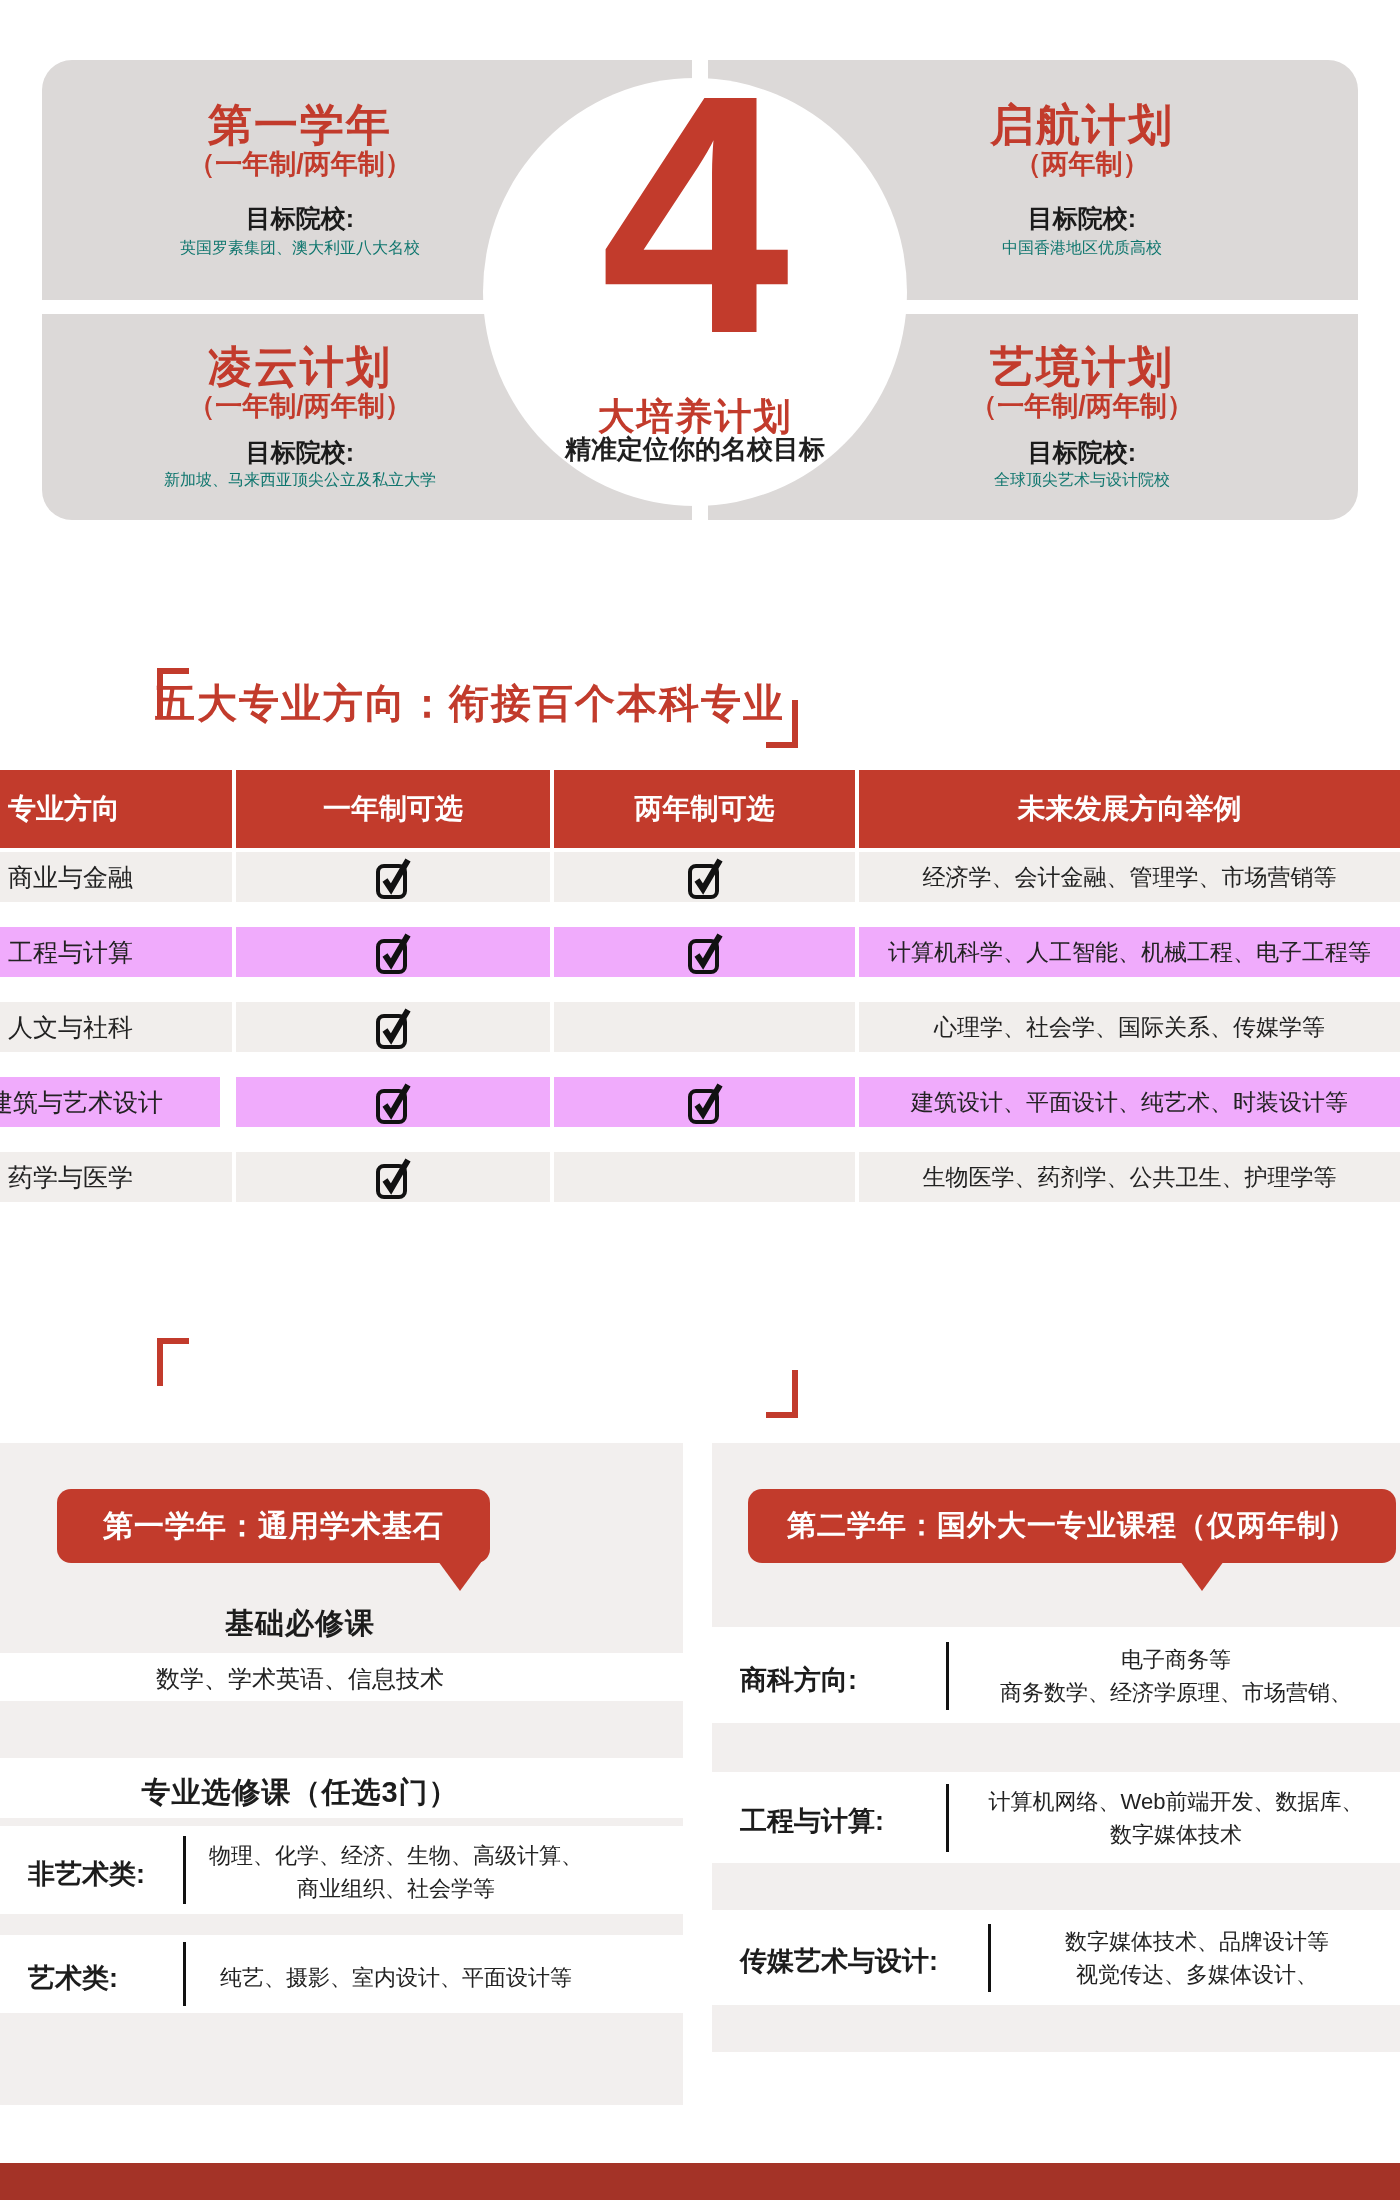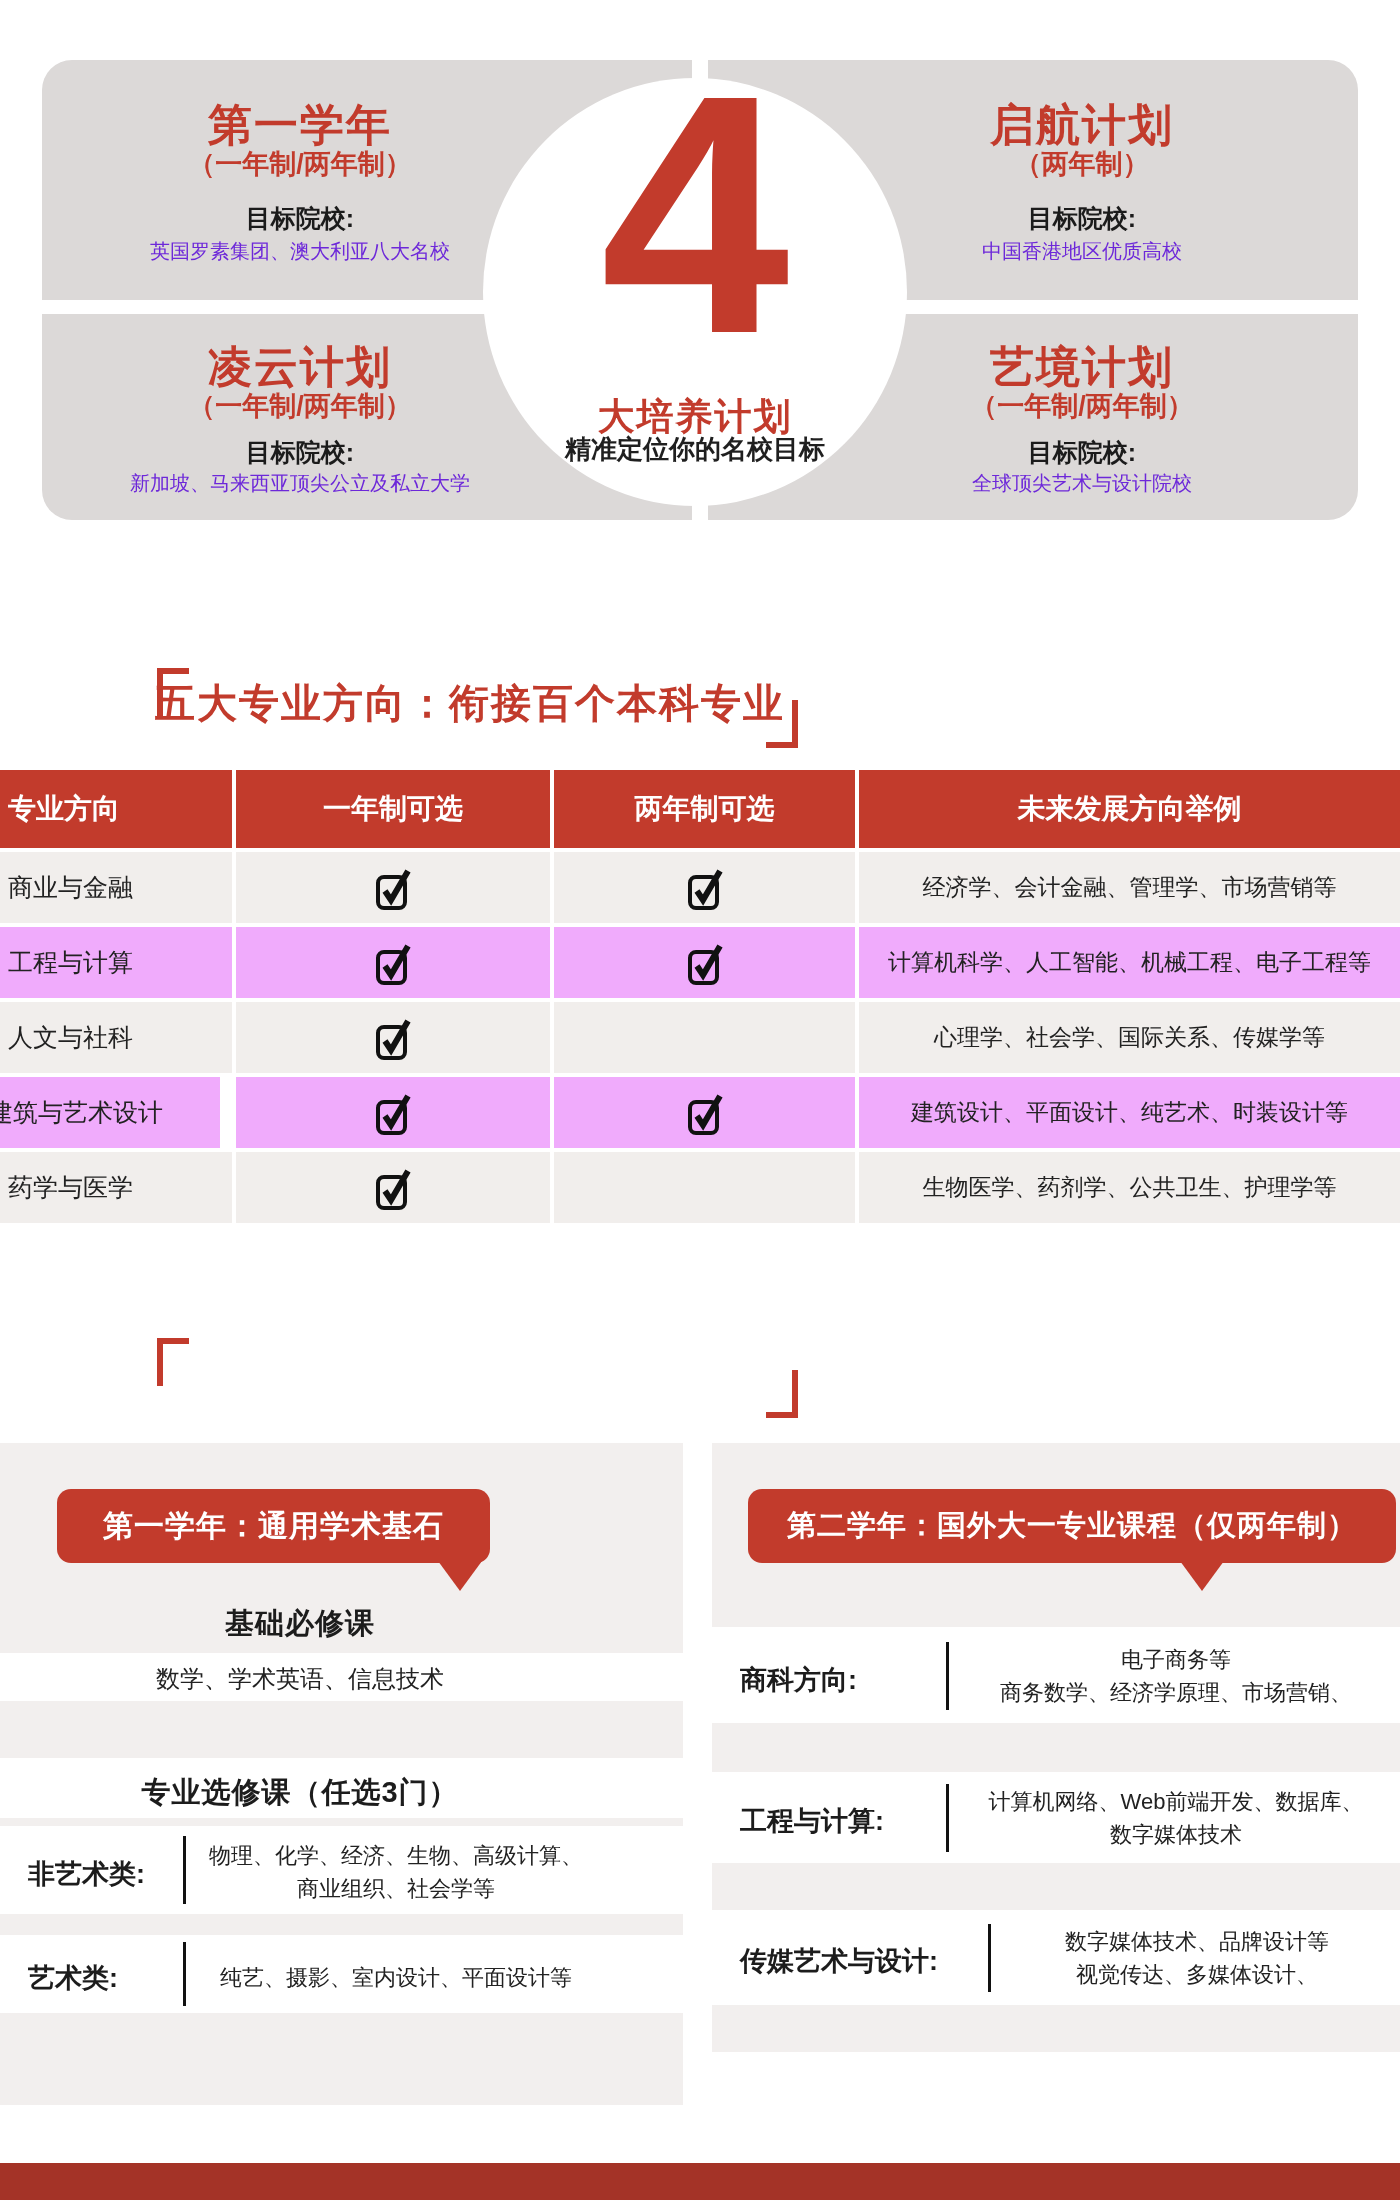--- a/index.html
+++ b/index.html
@@ -11,39 +11,39 @@
   .q-tl{left:42px;top:60px;width:650px;height:240px;border-radius:30px 0 0 0;}
   .q-tr{left:708px;top:60px;width:650px;height:240px;border-radius:0 30px 0 0;}
   .q-bl{left:42px;top:314px;width:650px;height:206px;border-radius:0 0 0 30px;}
   .q-br{left:708px;top:314px;width:650px;height:206px;border-radius:0 0 30px 0;}
   .circle{position:absolute;left:483px;top:78px;width:424px;height:428px;background:#fff;border-radius:50%;}
   .qtext{position:absolute;width:500px;text-align:center;}
   .qt-left{left:50px;}  .qt-right{left:832px;}
   .q-title{font-size:44px;font-weight:bold;color:#c23b2c;letter-spacing:2px;}
   .q-sub{font-size:27px;font-weight:bold;color:#c23b2c;}
   .q-label{font-size:25px;font-weight:bold;color:#1b1b1b;}
-  .q-target{font-size:20px;color:#6d28d9;}
+  .q-target{font-size:16px;color:#0f766e;}
   .big4{position:absolute;left:545px;top:84px;width:300px;text-align:center;
         font-size:340px;line-height:260px;font-weight:bold;color:#c23b2c;}
   .c-title{position:absolute;left:545px;top:392px;width:300px;text-align:center;
         font-size:37px;font-weight:bold;color:#c23b2c;letter-spacing:2px;}
   .c-sub{position:absolute;left:495px;top:432px;width:400px;text-align:center;
         font-size:26px;font-weight:bold;color:#1f1f1f;}
 
   
   .sec-title{position:absolute;left:100px;width:740px;text-align:center;
         font-size:40px;font-weight:bold;color:#c23b2c;letter-spacing:2px;}
   .bracket{position:absolute;width:26px;height:42px;}
   .bk-tl{border-left:6px solid #c23b2c;border-top:6px solid #c23b2c;}
   .bk-br{border-right:6px solid #c23b2c;border-bottom:6px solid #c23b2c;}
 
   
   .th{position:absolute;top:770px;height:78px;background:#c23b2c;color:#fff;
       font-weight:bold;font-size:28px;display:flex;align-items:center;justify-content:center;}
-  .td{position:absolute;height:71px;display:flex;align-items:center;justify-content:center;
+  .td{position:absolute;height:50px;display:flex;align-items:center;justify-content:center;
       font-size:24px;color:#222;}
   .c1{left:0;width:232px;}  .c2{left:236px;width:314px;}
   .c3{left:554px;width:301px;} .c4{left:859px;width:541px;}
   .th.c1,.td.c1{justify-content:flex-start;padding-left:8px;box-sizing:border-box;}
   .td.c1{font-size:25px;}
   .td.c4{font-size:23px;}
   .rbg-a{background:#f1eeec;} .rbg-b{background:#f0abfc;}
   .chk{width:40px;height:48px;}
 
   

